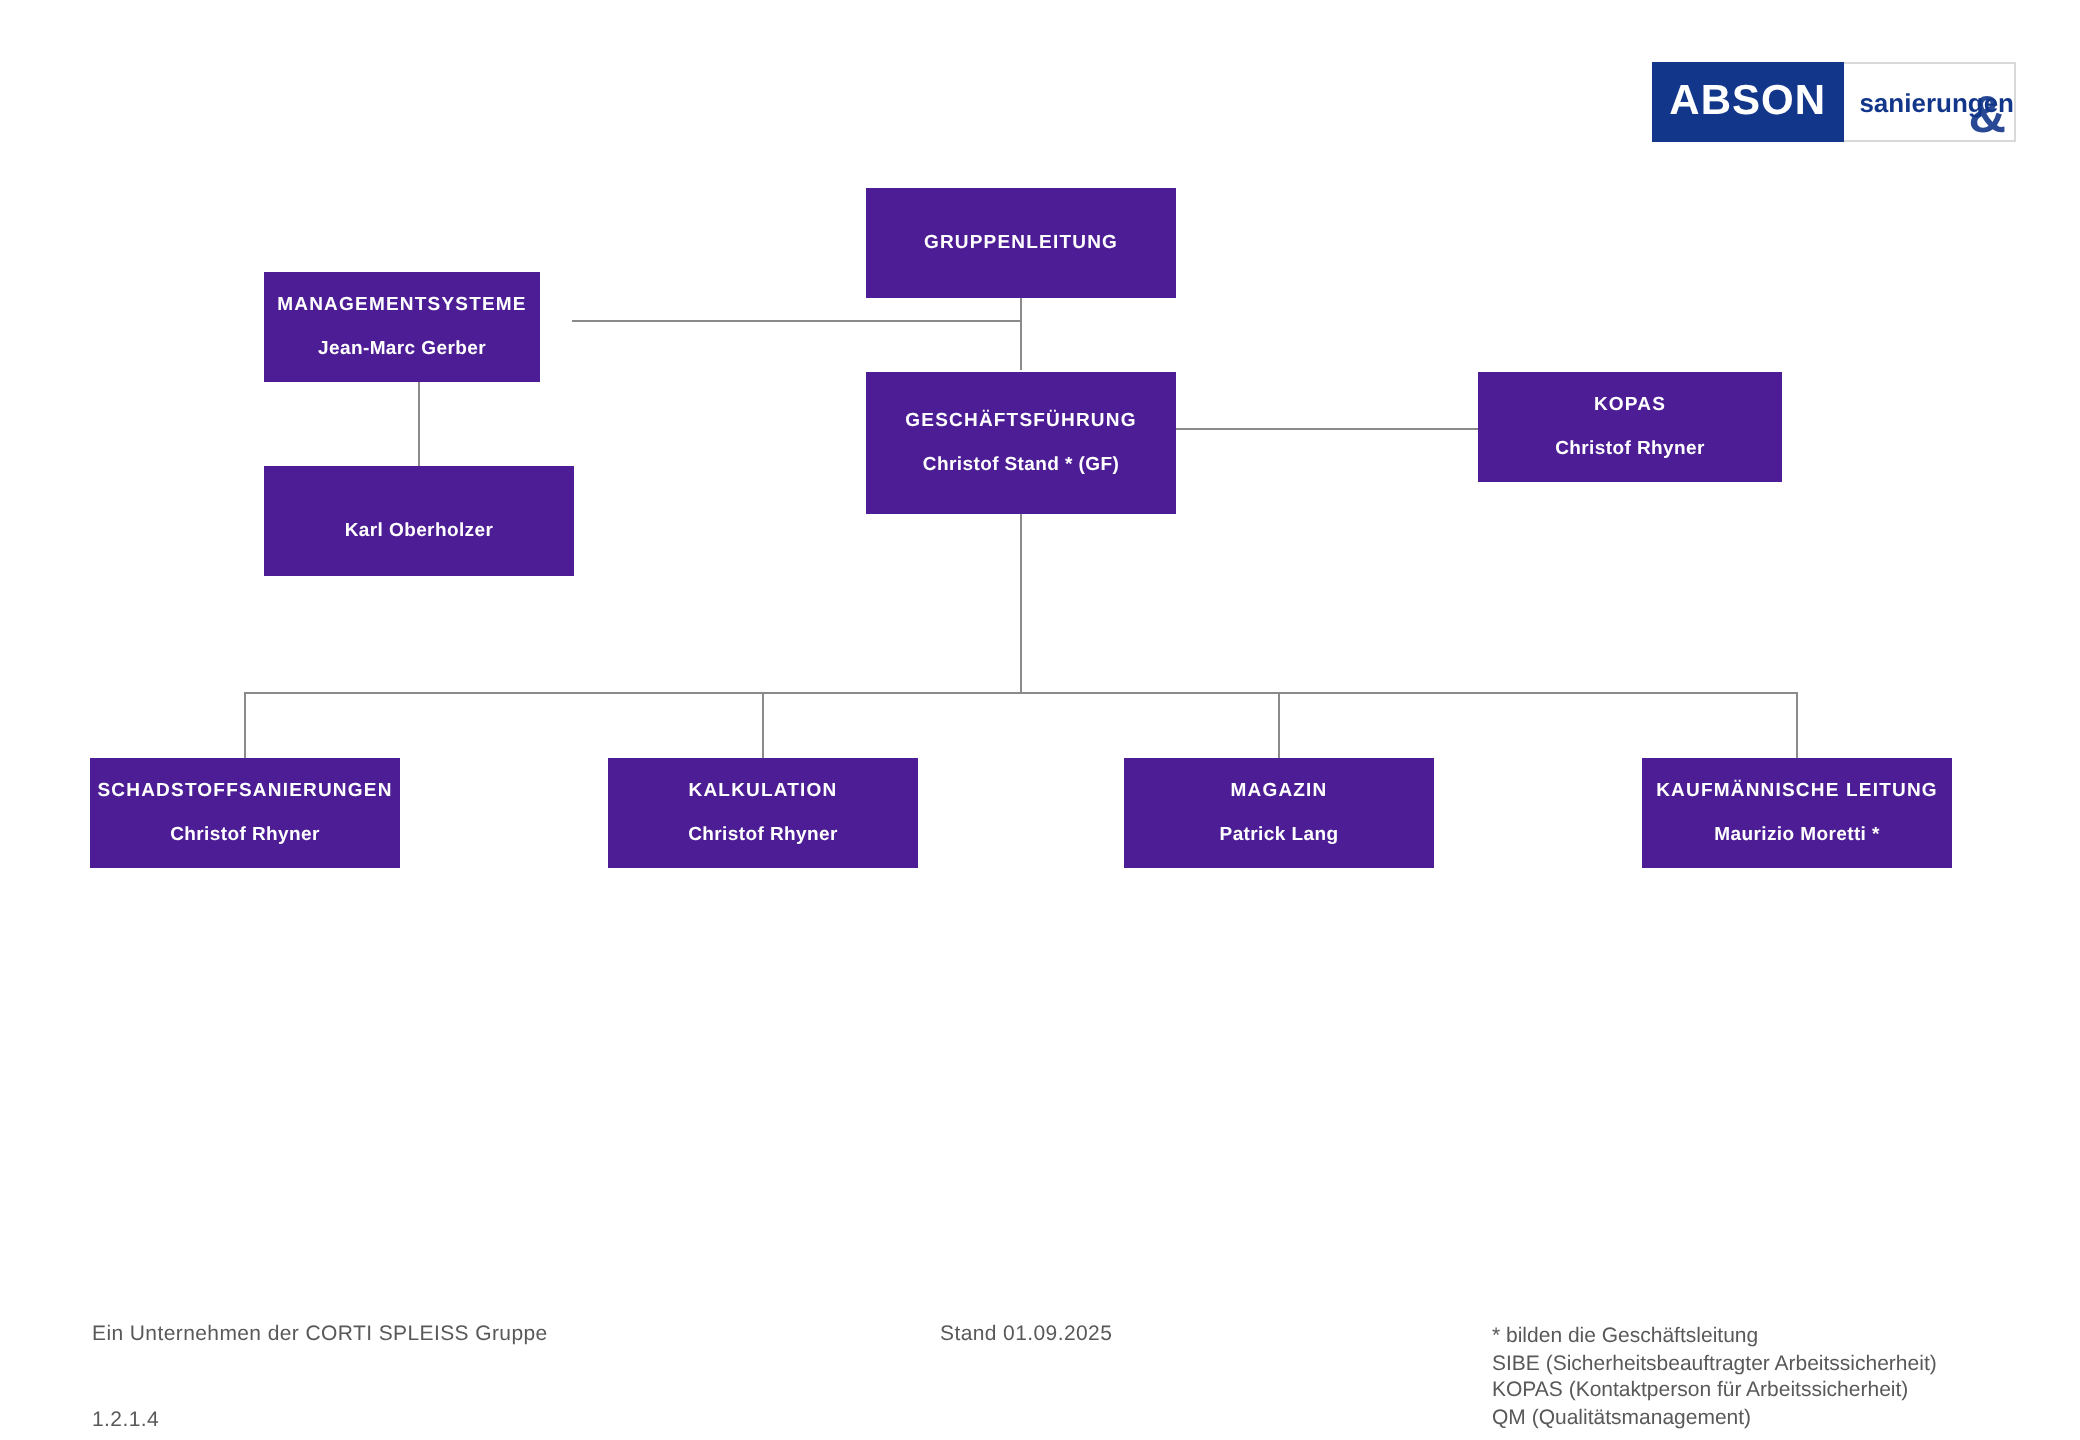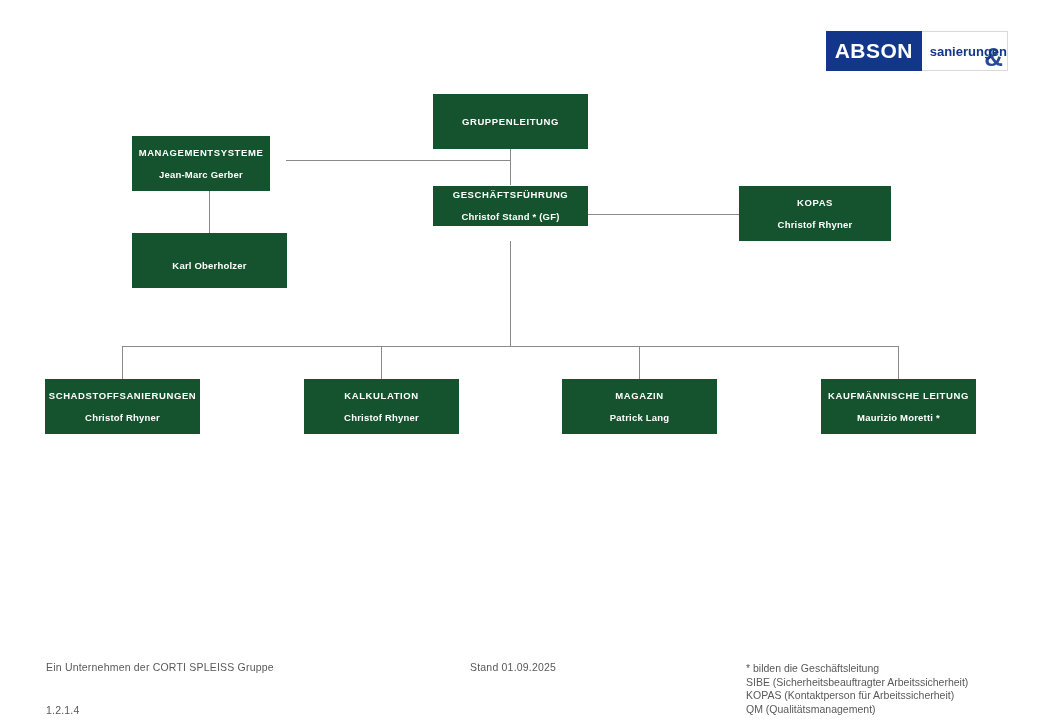--- a/index.html
+++ b/index.html
@@ -77,21 +77,21 @@
   .line {
     position: absolute;
     background: #8a8a8a;
   }
   .line.h { height: 1px; }
   .line.v { width: 1px; }
 
   
   .node {
     position: absolute;
-    background: #14532d;
+    background: #4c1d95;
     color: #ffffff;
     box-sizing: border-box;
     display: flex;
     flex-direction: column;
     align-items: center;
     justify-content: center;
     text-align: center;
     padding: 4px 6px;
   }
   .node .title {
@@ -170,21 +170,21 @@
 
   <div class="node" style="left:132px; top:136px; width:138px; height:55px;">
     <div class="title">MANAGEMENTSYSTEME</div>
     <div class="person">Jean-Marc Gerber</div>
   </div>
 
   <div class="node" style="left:132px; top:233px; width:155px; height:55px;">
     <div class="person">Karl Oberholzer</div>
   </div>
 
-  <div class="node" style="left:433px; top:186px; width:155px; height:40px;">
+  <div class="node" style="left:433px; top:186px; width:155px; height:71px;">
     <div class="title">GESCHÄFTSFÜHRUNG</div>
     <div class="person">Christof Stand * (GF)</div>
   </div>
 
   <div class="node" style="left:739px; top:186px; width:152px; height:55px;">
     <div class="title">KOPAS</div>
     <div class="person">Christof Rhyner</div>
   </div>
 
   <div class="node" style="left:45px; top:379px; width:155px; height:55px;">

